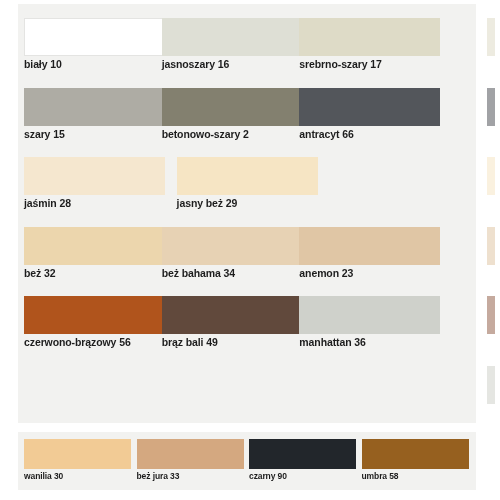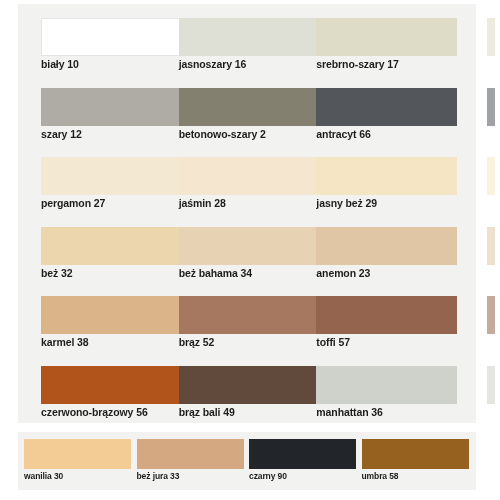--- a/index.html
+++ b/index.html
@@ -35,21 +35,20 @@
   .grid {
     position: absolute;
     left: 0;
     top: 0;
     width: 458px;
   }
   .swatch-row {
     display: flex;
     width: 413px;
     height: 69.5px;
-    padding-left: 17px;
   }
   .cell {
     width: 152.6px;
     box-sizing: border-box;
     position: relative;
   }
   .chip {
     position: absolute;
     left: 6px;
     top: 14px;
@@ -145,71 +144,53 @@
             <div class="chip-label">jasnoszary 16</div>
           </div>
           <div class="cell">
             <div class="chip" style="background: rgb(222, 219, 199);"></div>
             <div class="chip-label">srebrno-szary 17</div>
           </div>
         </div>
         <div class="swatch-row">
           <div class="cell">
             <div class="chip" style="background: rgb(174, 172, 164);"></div>
-            <div class="chip-label">szary 12</div>
+            <div class="chip-label">szary 15</div>
           </div>
           <div class="cell">
             <div class="chip" style="background: rgb(131, 128, 111);"></div>
             <div class="chip-label">betonowo-szary 2</div>
           </div>
           <div class="cell">
             <div class="chip" style="background: rgb(83, 86, 91);"></div>
             <div class="chip-label">antracyt 66</div>
           </div>
         </div>
         <div class="swatch-row">
           <div class="cell">
-            <div class="chip" style="background: rgb(243, 233, 210);"></div>
-            <div class="chip-label">pergamon 27</div>
-          </div>
-          <div class="cell">
             <div class="chip" style="background: rgb(245, 231, 207);"></div>
             <div class="chip-label">jaśmin 28</div>
           </div>
           <div class="cell">
             <div class="chip" style="background: rgb(246, 229, 196);"></div>
             <div class="chip-label">jasny beż 29</div>
           </div>
         </div>
         <div class="swatch-row">
           <div class="cell">
             <div class="chip" style="background: rgb(236, 214, 173);"></div>
             <div class="chip-label">beż 32</div>
           </div>
           <div class="cell">
             <div class="chip" style="background: rgb(231, 210, 180);"></div>
             <div class="chip-label">beż bahama 34</div>
           </div>
           <div class="cell">
             <div class="chip" style="background: rgb(224, 198, 165);"></div>
             <div class="chip-label">anemon 23</div>
-          </div>
-        </div>
-        <div class="swatch-row">
-          <div class="cell">
-            <div class="chip" style="background: rgb(220, 180, 138);"></div>
-            <div class="chip-label">karmel 38</div>
-          </div>
-          <div class="cell">
-            <div class="chip" style="background: rgb(165, 120, 95);"></div>
-            <div class="chip-label">brąz 52</div>
-          </div>
-          <div class="cell">
-            <div class="chip" style="background: rgb(149, 100, 79);"></div>
-            <div class="chip-label">toffi 57</div>
           </div>
         </div>
         <div class="swatch-row">
           <div class="cell">
             <div class="chip" style="background: rgb(176, 84, 28);"></div>
             <div class="chip-label">czerwono-brązowy 56</div>
           </div>
           <div class="cell">
             <div class="chip" style="background: rgb(97, 73, 60);"></div>
             <div class="chip-label">brąz bali 49</div>

